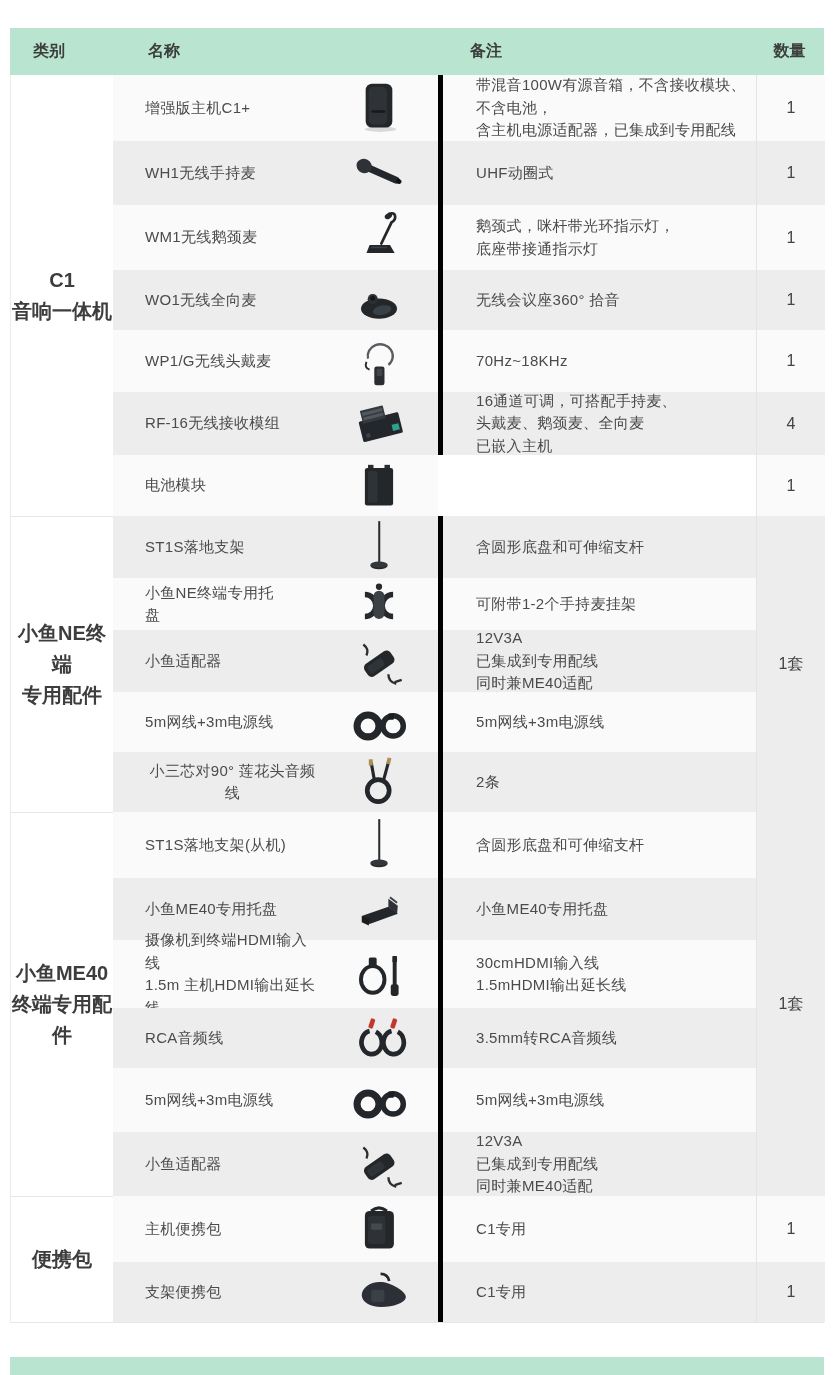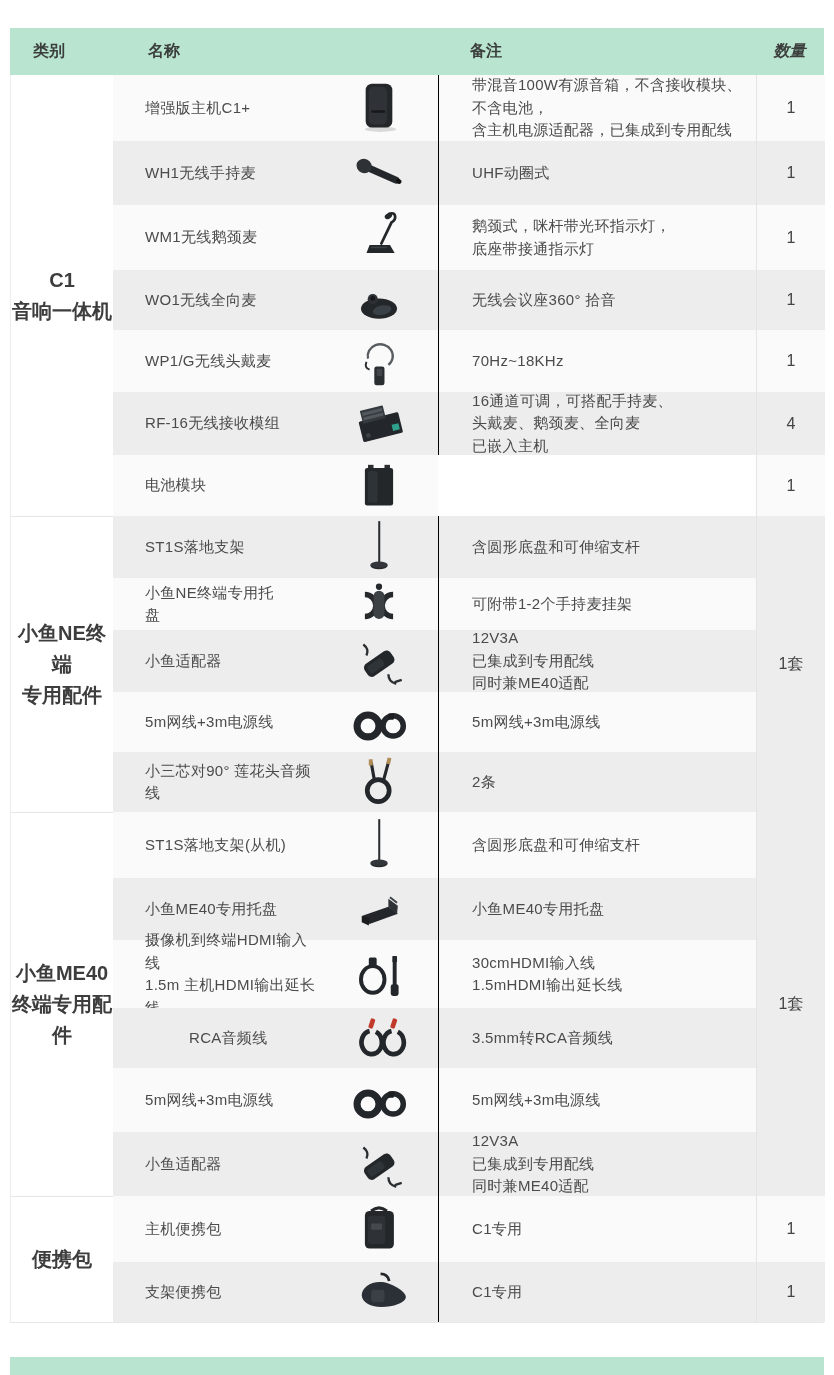--- a/index.html
+++ b/index.html
@@ -12,21 +12,21 @@
   .header-row {
     margin:28px 10px 0 10px; height:47px;
     display:grid; grid-template-columns:102px 325px 318px 69px;
     align-items:center;
     background:#b9e4cf;
     font-size:16px; font-weight:bold; color:#3b3e3c;
   }
   .h-cat { padding-left:23px; }
   .h-name { padding-left:36px; }
   .h-remark { padding-left:33px; }
-  .h-qty { text-align:center;font-style:italic; }
+  .h-qty { text-align:center; }
 
   .grid {
     margin:0 10px; width:814px; position:relative;
     display:grid; grid-template-columns:102px 325px 318px 69px;
     border-left:1px solid #ececec;
     border-right:1px solid #f2f2f2;
     border-bottom:1px solid #e7e7e7;
     font-size:15px;
   }
   .cell { display:flex; align-items:center; }
@@ -39,21 +39,21 @@
     text-align:center; font-weight:bold; font-size:20px; color:#3d3d3d;
     white-space:pre-line; line-height:1.55;
   }
   .cat-border { border-top:1px solid #e6e6e6; }
 
   .name-cell { grid-column:2; }
   .name-text { flex:1; padding-left:32px; white-space:pre-line; line-height:1.5; letter-spacing:0.3px; }
   .icon-box { width:118px; display:flex; align-items:center; justify-content:center; }
   .icon-box svg { width:92px; height:58px; }
 
-  .remark-cell { grid-column:3; border-left:1px solid #000000; }
+  .remark-cell { grid-column:3; border-left:5px solid #000000; }
   .remark-text { padding-left:33px; padding-right:10px; white-space:pre-line; line-height:1.5; letter-spacing:0.3px; }
 
   .qty-cell {
     grid-column:4; border-left:1px solid #e4e4e4;
     display:flex; align-items:center; justify-content:center;
     font-size:16px; color:#444;
   }
   .qty-merged {
     grid-column:4; border-left:1px solid #e4e4e4;
     background:#ededed;
@@ -248,21 +248,21 @@
           <circle cx="36" cy="42" r="14" fill="none" stroke="#23262a" stroke-width="9"></circle>
           <rect x="52" y="34" width="6" height="9" rx="1" fill="#23262a"></rect>
           <circle cx="68" cy="42" r="13" fill="none" stroke="#23262a" stroke-width="7"></circle>
           <rect x="62" y="26" width="7" height="8" rx="1" fill="#1b1d1f"></rect>
         </svg>
       </span>
     </div>
     <div class="cell remark-cell light" style="grid-area: 11 / 3;">
       <span class="remark-text">5m网线+3m电源线</span>
     </div>
-    <div class="cell name-cell dark" style="grid-area: 12 / 2;">
+    <div class="cell name-cell dark" style="grid-area: 12 / 2; text-align: center;">
       <span class="name-text">小三芯对90° 莲花头音频线</span>
       <span class="icon-box">
         <svg viewBox="0 0 100 74">
           <circle cx="49" cy="48" r="14" fill="none" stroke="#23262a" stroke-width="6"></circle>
           <path d="M44 34L40 12" stroke="#23262a" stroke-width="4"></path>
           <path d="M56 34l6-22" stroke="#23262a" stroke-width="4"></path>
           <rect x="37" y="8" width="5" height="8" fill="#b08d57"></rect>
           <rect x="60" y="6" width="5" height="8" transform="rotate(14 62 10)" fill="#b08d57"></rect>
         </svg>
       </span>
@@ -307,21 +307,21 @@
           <path d="M70 20v32" stroke="#23262a" stroke-width="5"></path>
           <rect x="65" y="50" width="10" height="15" rx="3" fill="#23262a"></rect>
           <rect x="67" y="14" width="6" height="8" rx="1" fill="#23262a"></rect>
         </svg>
       </span>
     </div>
     <div class="cell remark-cell light" style="grid-area: 15 / 3;">
       <span class="remark-text">30cmHDMI输入线
 1.5mHDMI输出延长线</span>
     </div>
-    <div class="cell name-cell dark" style="grid-area: 16 / 2; padding-left: 44px;">
+    <div class="cell name-cell dark" style="grid-area: 16 / 2;">
       <span class="name-text">RCA音频线</span>
       <span class="icon-box">
         <svg viewBox="0 0 100 74">
           <path d="M38 28a13 15 0 1 0 8 1" fill="none" stroke="#23262a" stroke-width="6"></path>
           <path d="M66 28a13 15 0 1 0 8 1" fill="none" stroke="#23262a" stroke-width="6"></path>
           <rect x="38" y="12" width="6" height="13" rx="2" transform="rotate(18 41 18)" fill="#c0392b"></rect>
           <rect x="66" y="12" width="6" height="13" rx="2" transform="rotate(18 69 18)" fill="#c0392b"></rect>
         </svg>
       </span>
     </div>

